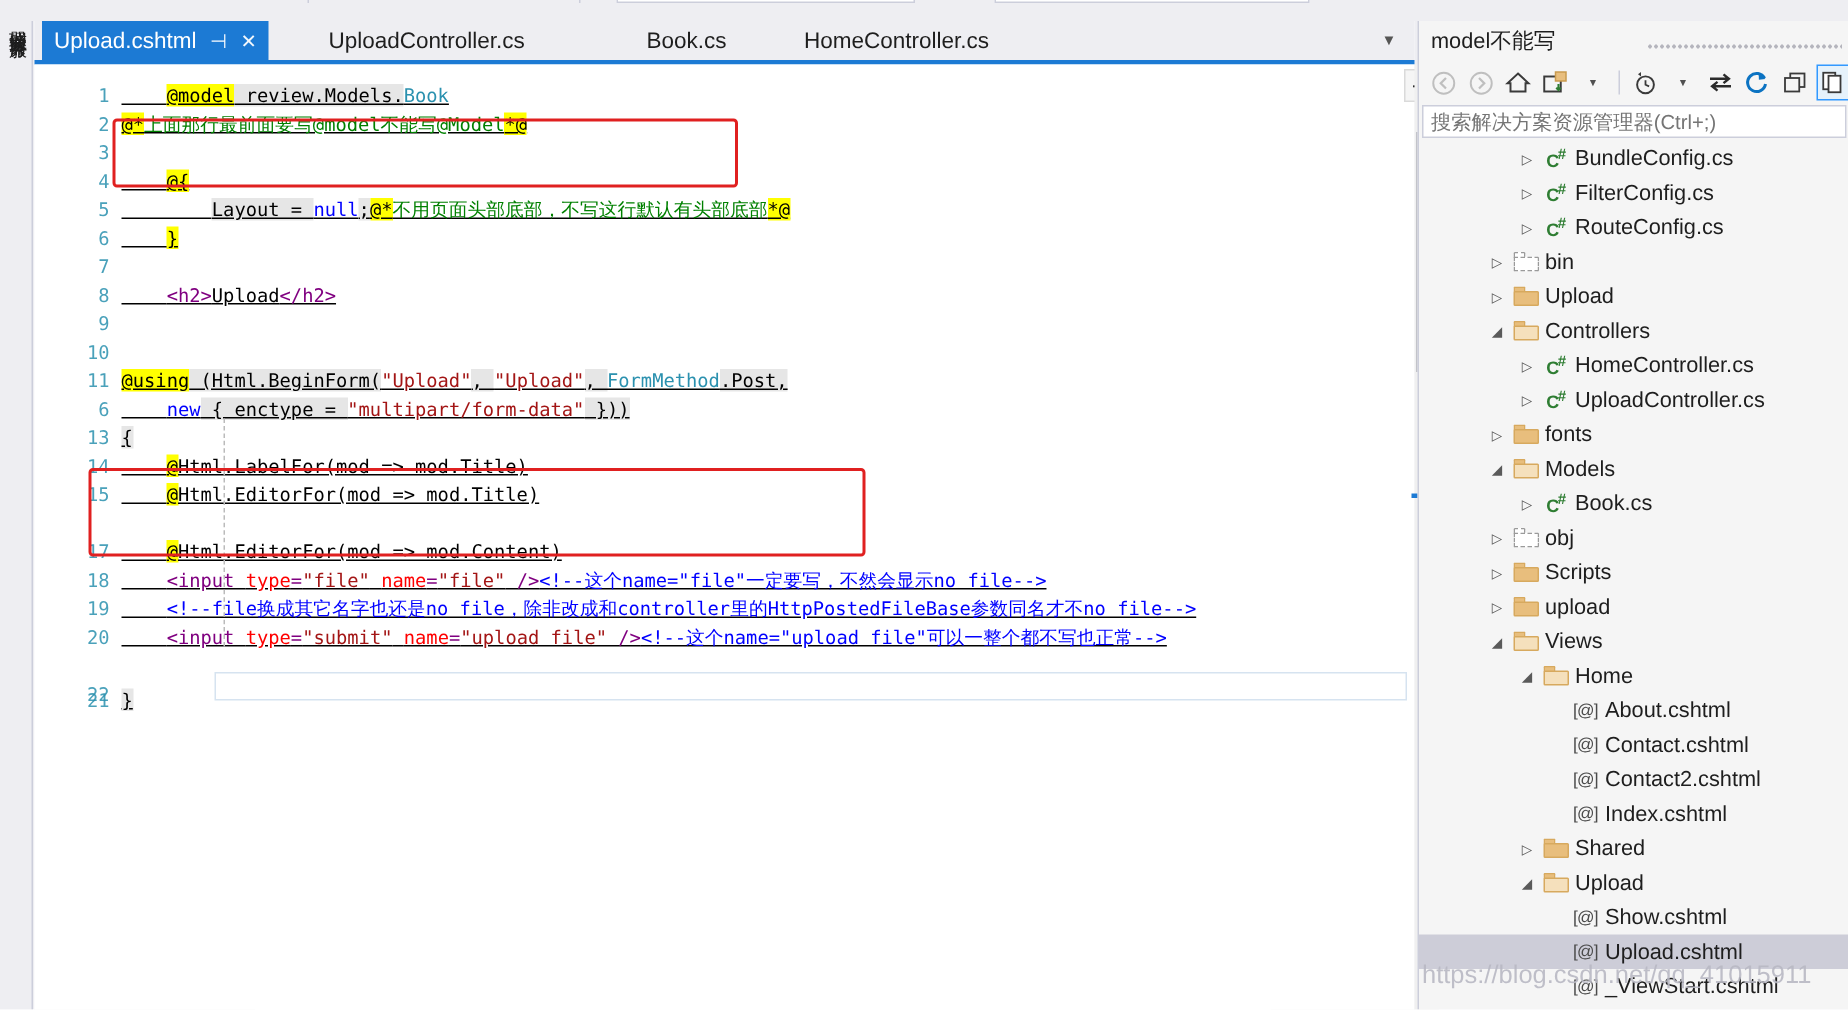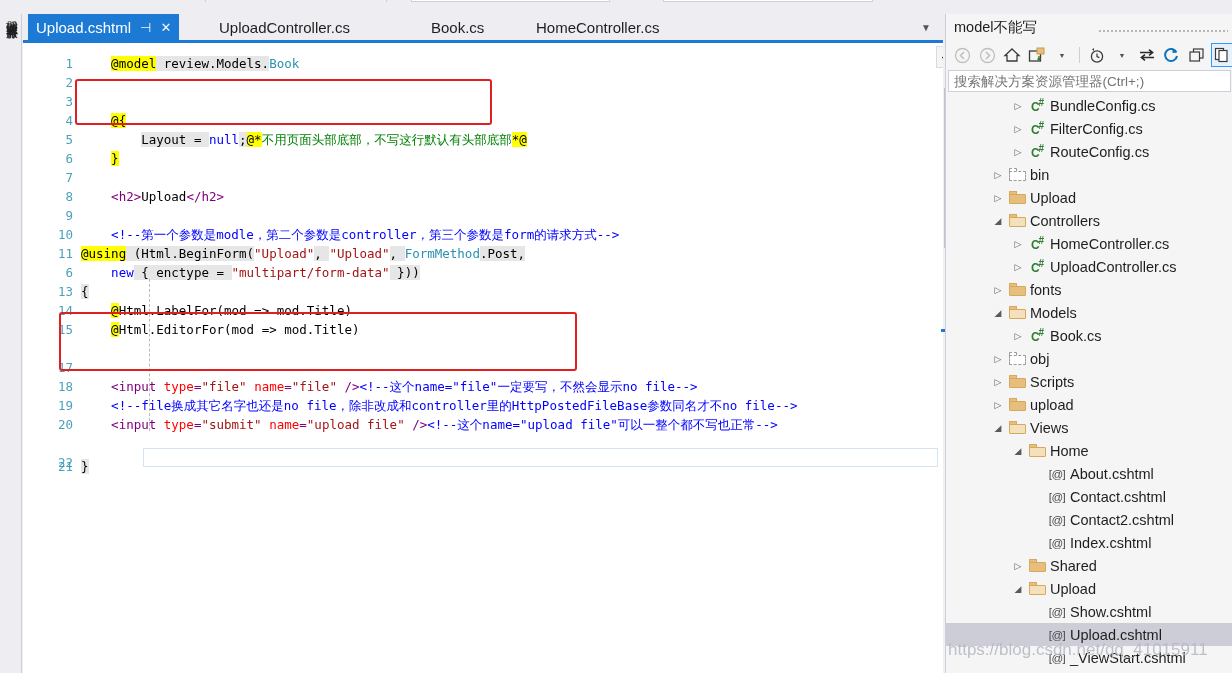--- a/index.html
+++ b/index.html
@@ -91,20 +91,21 @@
   .lineno {
     position: absolute; left: 0; width: 50px; height: 19px;
     text-align: right;
     color: #2B91AF; opacity: .85;
     font-size: 12.5px; line-height: 19px;
   }
   .codetext {
     position: absolute; left: 58px; height: 19px;
     line-height: 19px;
     color: #000000;
+    text-decoration: underline;
   }
   
   .indent-guide {
     position: absolute; left: 126px; top: 236px;
     width: 0px; height: 152px;
     border-left: 1px dashed #BBBBBB;
   }
 
   
   .t-raz  { background: #FFFF00; color:#000; }       
@@ -280,35 +281,35 @@
         </div>
       </div>
     <div class="tab-underline"></div>
     <div class="tab-overflow">
       <span>▼</span>
     </div>
 
     <div class="editor-body">
       <div class="code-surface" id="code-surface">
           <div class="code-row" style="top: 11px;"><span class="lineno">1</span><span class="codetext"><span class="t-plain">    </span><span class="t-raz">@model</span><span class="t-blk"> review.Models.</span><span class="t-type">Book</span></span></div>
-          <div class="code-row" style="top: 30px;"><span class="lineno">2</span></div>
+          <div class="code-row" style="top: 30px;"><span class="lineno">2</span><span class="codetext"><span class="t-raz">@*</span><span class="t-cmt">上面那行最前面要写@model不能写@Model</span><span class="t-raz">*@</span></span></div>
           <div class="code-row" style="top: 49px;"><span class="lineno">3</span><span class="codetext"></span></div>
           <div class="code-row" style="top: 68px;"><span class="lineno">4</span><span class="codetext"><span class="t-plain">    </span><span class="t-raz">@{</span></span></div>
           <div class="code-row" style="top: 87px;"><span class="lineno">5</span><span class="codetext"><span class="t-plain">        </span><span class="t-blk">Layout = </span><span class="t-key">null</span><span class="t-blk">;</span><span class="t-raz">@*</span><span class="t-cmt">不用页面头部底部，不写这行默认有头部底部</span><span class="t-raz">*@</span></span></div>
           <div class="code-row" style="top: 106px;"><span class="lineno">6</span><span class="codetext"><span class="t-plain">    </span><span class="t-raz">}</span></span></div>
           <div class="code-row" style="top: 125px;"><span class="lineno">7</span><span class="codetext"></span></div>
           <div class="code-row" style="top: 144px;"><span class="lineno">8</span><span class="codetext"><span class="t-plain">    </span><span class="t-tag">&lt;h2&gt;</span><span class="t-plain">Upload</span><span class="t-tag">&lt;/h2&gt;</span></span></div>
           <div class="code-row" style="top: 163px;"><span class="lineno">9</span><span class="codetext"></span></div>
-          <div class="code-row" style="top: 182px;"><span class="lineno">10</span><span class="codetext"><span class="t-plain">    </span><span class="t-cmt-blue">&lt;!--第一个参数是modle，第二个参数是controller，第三个参数是form的请求方式--&gt;</span></span></div>
+          <div class="code-row" style="top: 182px;"><span class="lineno">10</span></div>
           <div class="code-row" style="top: 201px;"><span class="lineno">11</span><span class="codetext"><span class="t-raz">@using</span><span class="t-blk"> (Html.BeginForm(</span><span class="t-str">"Upload"</span><span class="t-blk">, </span><span class="t-str">"Upload"</span><span class="t-blk">, </span><span class="t-type">FormMethod</span><span class="t-blk">.Post,</span></span></div>
           <div class="code-row" style="top: 220px;"><span class="lineno">6</span><span class="codetext"><span class="t-plain">    </span><span class="t-key">new</span><span class="t-blk"> { enctype = </span><span class="t-str">"multipart/form-data"</span><span class="t-blk"> }))</span></span></div>
           <div class="code-row" style="top: 239px;"><span class="lineno">13</span><span class="codetext"><span class="t-blk">{</span></span></div>
           <div class="code-row" style="top: 258px;"><span class="lineno">14</span><span class="codetext"><span class="t-plain">    </span><span class="t-raz">@</span><span class="t-plain">Html.LabelFor(mod =&gt; mod.Title)</span></span></div>
           <div class="code-row" style="top: 277px;"><span class="lineno">15</span><span class="codetext"><span class="t-plain">    </span><span class="t-raz">@</span><span class="t-plain">Html.EditorFor(mod =&gt; mod.Title)</span></span></div>
-          <div class="code-row" style="top: 315px;"><span class="lineno">17</span></div>
+          <div class="code-row" style="top: 315px;"><span class="lineno">17</span><span class="codetext"><span class="t-plain">    </span><span class="t-raz">@</span><span class="t-plain">Html.EditorFor(mod =&gt; mod.Content)</span></span></div>
           <div class="code-row" style="top: 334px;"><span class="lineno">18</span><span class="codetext"><span class="t-plain">    </span><span class="t-tag">&lt;input </span><span class="t-attr">type</span><span class="t-tag">=</span><span class="t-str">"file"</span><span class="t-tag"> </span><span class="t-attr">name</span><span class="t-tag">=</span><span class="t-str">"file"</span><span class="t-tag"> /&gt;</span><span class="t-cmt-blue">&lt;!--这个name="file"一定要写，不然会显示no file--&gt;</span></span></div>
           <div class="code-row" style="top: 353px;"><span class="lineno">19</span><span class="codetext"><span class="t-plain">    </span><span class="t-cmt-blue">&lt;!--file换成其它名字也还是no file，除非改成和controller里的HttpPostedFileBase参数同名才不no file--&gt;</span></span></div>
           <div class="code-row" style="top: 372px;"><span class="lineno">20</span><span class="codetext"><span class="t-plain">    </span><span class="t-tag">&lt;input </span><span class="t-attr">type</span><span class="t-tag">=</span><span class="t-str">"submit"</span><span class="t-tag"> </span><span class="t-attr">name</span><span class="t-tag">=</span><span class="t-str">"upload file"</span><span class="t-tag"> /&gt;</span><span class="t-cmt-blue">&lt;!--这个name="upload file"可以一整个都不写也正常--&gt;</span></span></div>
           <div class="code-row" style="top: 414px;"><span class="lineno">21</span><span class="codetext"><span class="t-blk">}</span></span></div>
           <div class="code-row" style="top: 410px;"><span class="lineno">22</span><span class="codetext"></span></div>
         </div>
       <div class="indent-guide"></div>
       <div class="ghost-box"></div>
       <div class="annot" id="annot-1"></div>
       <div class="annot" id="annot-2"></div>

